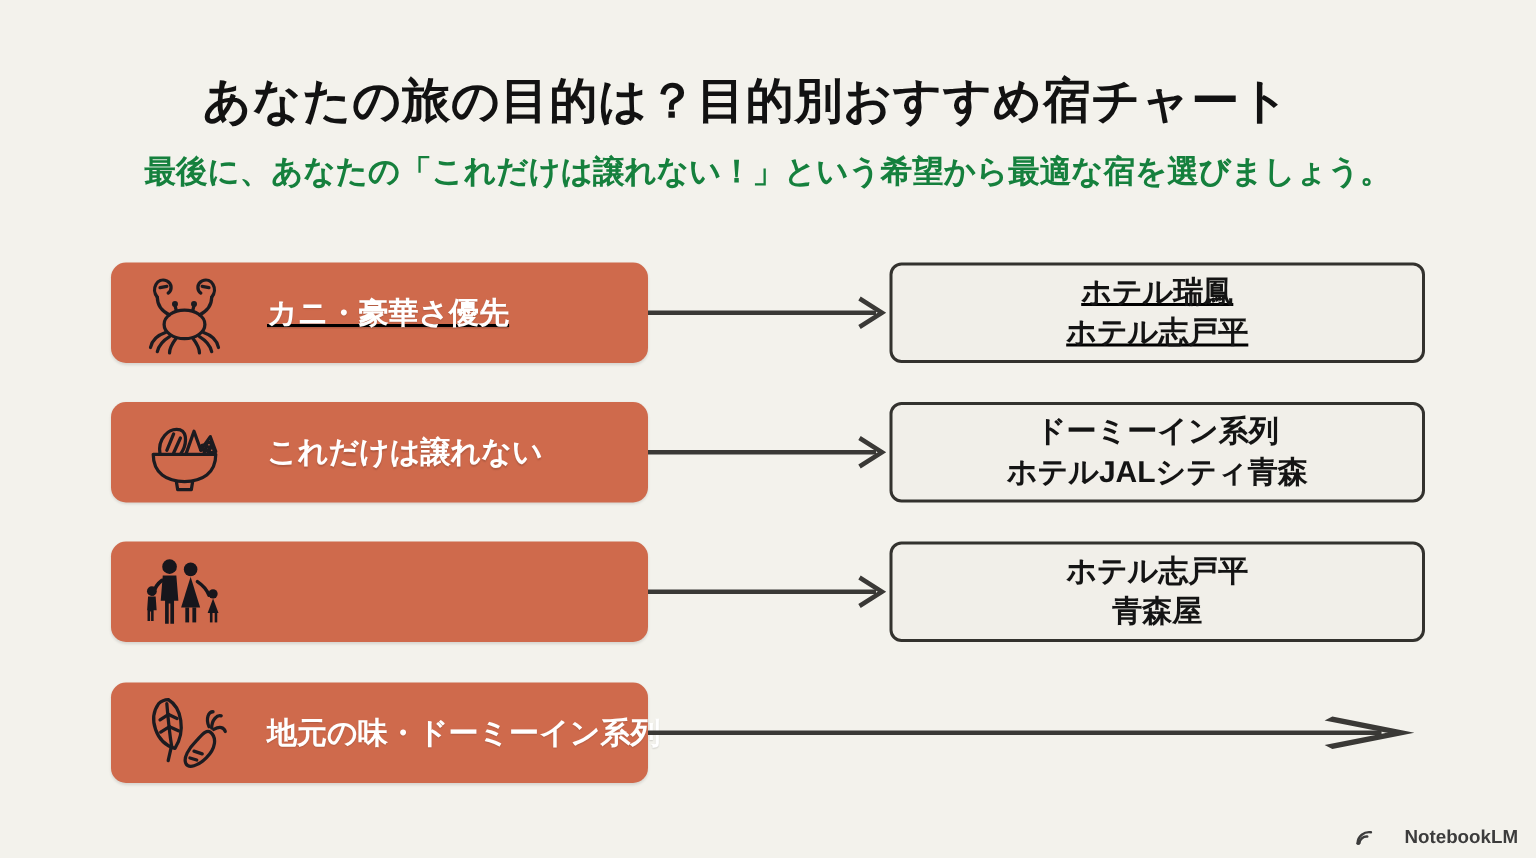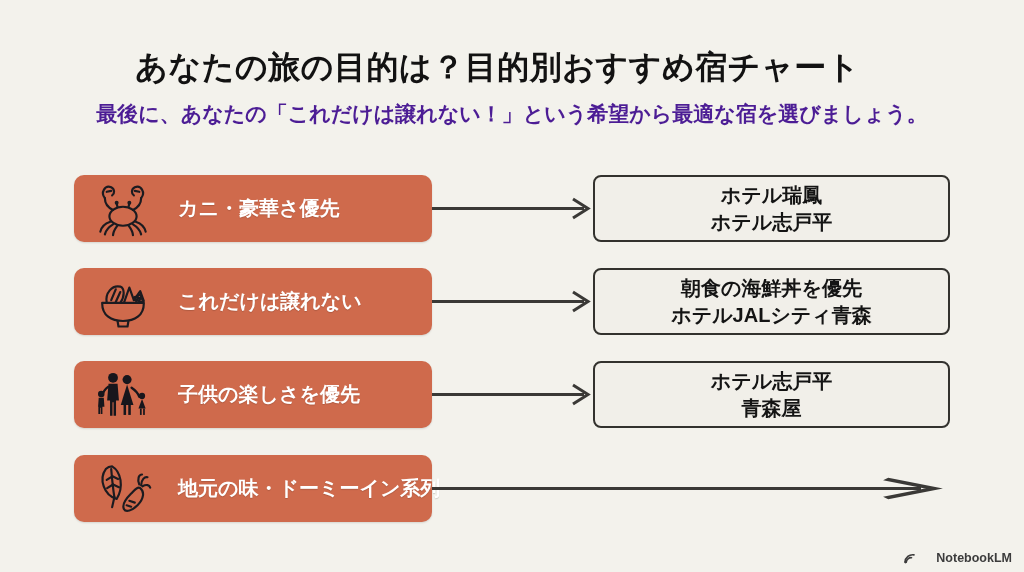--- a/index.html
+++ b/index.html
@@ -23,30 +23,30 @@
     font-size:32px;
     letter-spacing:0.5px;
     color:#121212;
   }
   .subtitle{
     position:absolute;
     top:100px;left:0;width:1024px;
     text-align:center;
     font-weight:700;
     font-size:21px;
-    color:#4c1d95;
+    color:#15803d;
   }
   .row{
     position:absolute;
     left:74px;
     width:876px;height:67px;
     display:flex;
     align-items:stretch;
   }
-  .row-1{top:175px;}
+  .row-1{top:175px;text-decoration:underline;}
   .row-2{top:268px;}
   .row-3{top:361px;}
   .row-4{top:455px;}
   .goal-box{
     width:358px;
     background:#cf6a4c;
     border-radius:10px;
     display:flex;
     align-items:center;
     padding-left:20px;
@@ -168,21 +168,21 @@
       </span>
       <span class="goal-label">これだけは譲れない</span>
     </div>
     <div class="arrow">
       <svg viewBox="0 0 161 67" preserveAspectRatio="none">
         <line x1="0" y1="33.5" x2="152" y2="33.5" stroke="#3a3936" stroke-width="3"></line>
         <path d="M141 24 L156 33.5 L141 43" fill="none" stroke="#3a3936" stroke-width="3"></path>
       </svg>
     </div>
     <div class="hotel-box">
-      <div class="hotel-line">朝食の海鮮丼を優先</div>
+      <div class="hotel-line">ドーミーイン系列</div>
       <div class="hotel-line">ホテルJALシティ青森</div>
     </div>
   </div>
 
   <div class="row row-3">
     <div class="goal-box">
       <span class="goal-icon">
         <svg viewBox="0 0 64 64" class="fill-icon">
           <circle class="f" cx="21" cy="13" r="5.4"></circle>
           <path class="f" d="M16 19.5 L26 19.5 L27.5 38 L24.3 38 L24.3 55 L21.6 55 L21.6 40 L20.4 40 L20.4 55 L17.7 55 L17.7 38 L14.5 38 Z"></path>
@@ -193,21 +193,20 @@
           <rect class="f" x="37.8" y="43" width="2.8" height="11"></rect>
           <path class="s" d="M41.5 24 C46 27 48.5 30 50 34"></path>
           <circle class="f" cx="8" cy="31" r="3.6"></circle>
           <path class="f" d="M5.2 35 L10.8 35 L11.5 45 L9.3 45 L9.3 53 L7.4 53 L7.4 46 L6.7 46 L6.7 53 L4.8 53 L4.8 45 L4.5 45 Z"></path>
           <circle class="f" cx="53" cy="33" r="3.4"></circle>
           <path class="f" d="M53 36.5 L49 47 L57 47 Z"></path>
           <rect class="f" x="50.7" y="47" width="1.9" height="7"></rect>
           <rect class="f" x="54.2" y="47" width="1.9" height="7"></rect>
         </svg>
       </span>
-      <span class="goal-label">子供の楽しさを優先</span>
     </div>
     <div class="arrow">
       <svg viewBox="0 0 161 67" preserveAspectRatio="none">
         <line x1="0" y1="33.5" x2="152" y2="33.5" stroke="#3a3936" stroke-width="3"></line>
         <path d="M141 24 L156 33.5 L141 43" fill="none" stroke="#3a3936" stroke-width="3"></path>
       </svg>
     </div>
     <div class="hotel-box">
       <div class="hotel-line">ホテル志戸平</div>
       <div class="hotel-line">青森屋</div>

